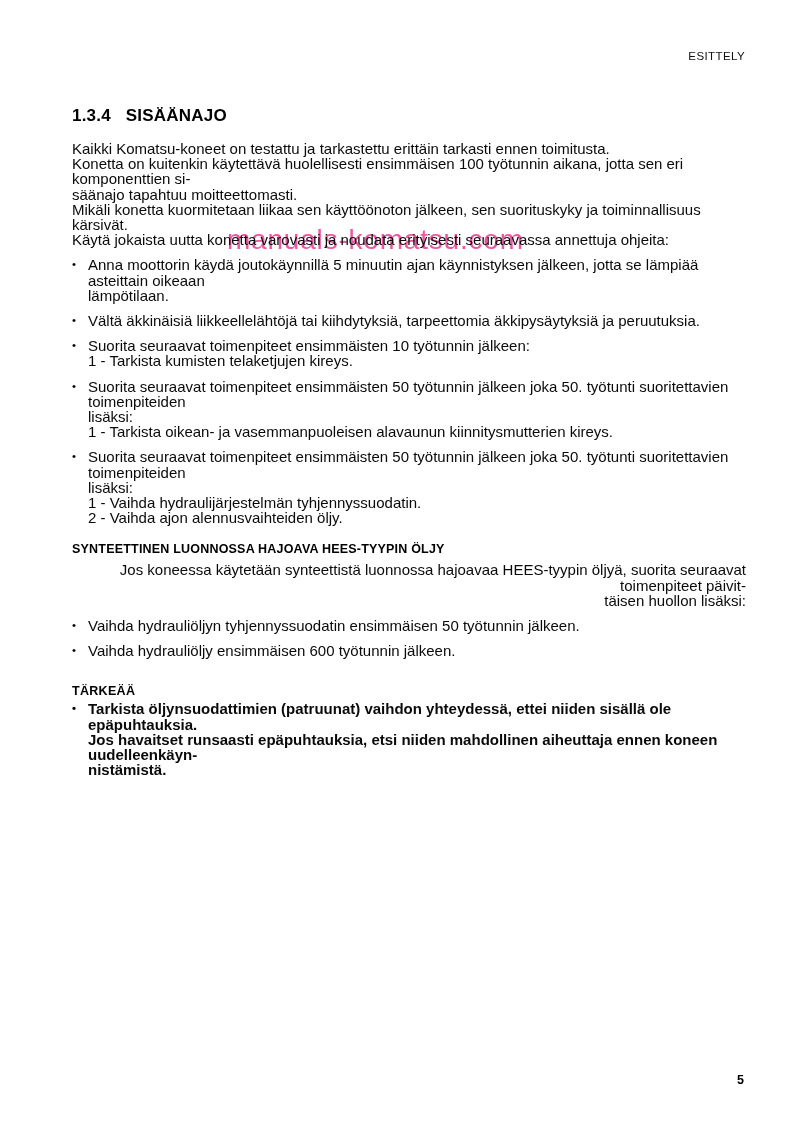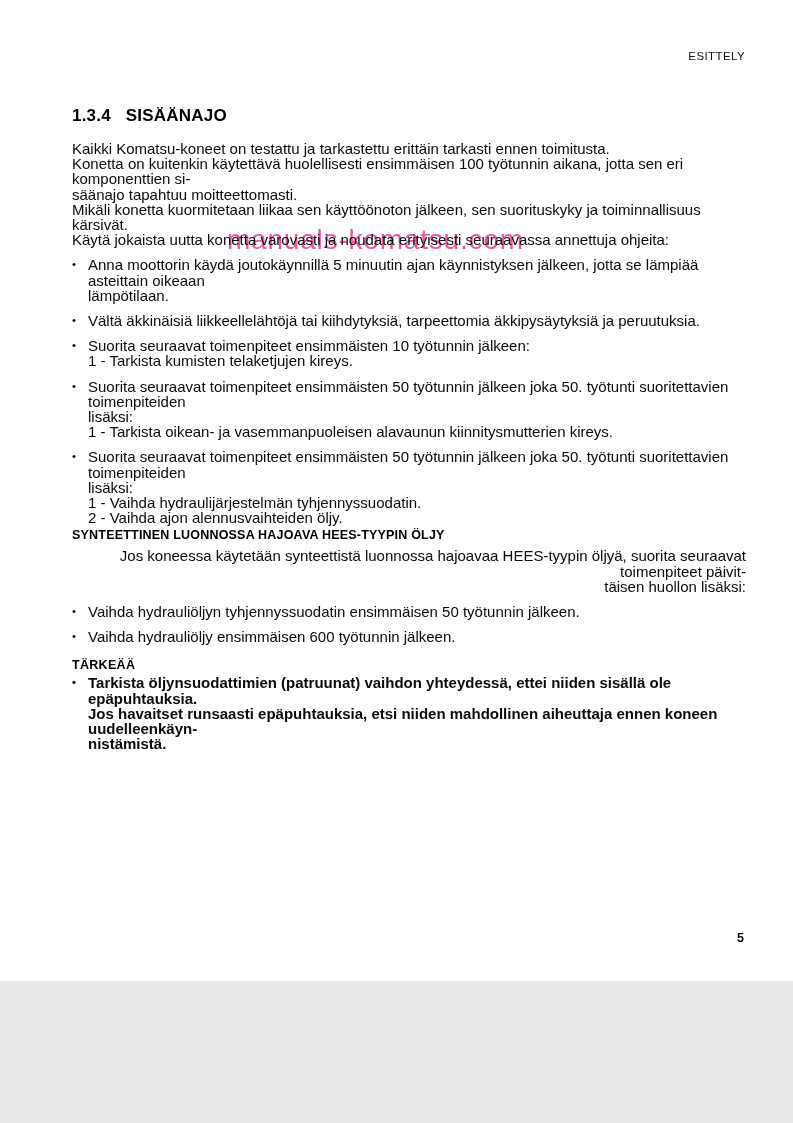--- a/index.html
+++ b/index.html
@@ -1,20 +1,20 @@
 <!DOCTYPE html>
 <html><head>
 <meta charset="utf-8">
 <style>
   * { margin: 0; padding: 0; box-sizing: border-box; }
   html, body { background: #e8e8e8; }
   .page {
     position: relative;
     width: 793px;
-    height: 981px;
+    height: 1123px;
     background: #ffffff;
     font-family: "Liberation Sans", sans-serif;
     color: #000000;
     overflow: hidden;
     margin: 0 auto;
   }
   .running-header {
     position: absolute;
     top: 50px;
     right: 48px;
@@ -50,25 +50,25 @@
     flex: 0 0 16px;
     font-size: 11.5px;
     line-height: 15.2px;
   }
   .bullet-item .marker::before { content: "\2022"; }
   .bullet-item .bullet-text { flex: 1; }
   .sub-heading {
     font-size: 12.5px;
     font-weight: bold;
     letter-spacing: 0.2px;
-    margin-top: 2px;
+    margin-top: 16px;
     padding-top: 1px;
   }
   .hees-para { margin-top: 6px; text-align: right; }
-  .important-block { margin-top: 14px; }
+  .important-block { margin-top: 26px; }
   .important-heading {
     font-size: 12.5px;
     font-weight: bold;
     letter-spacing: 0.3px;
   }
   .bold-bullets .bullet-item { margin-top: 3px; }
   .bold-bullets .bullet-item + .bullet-item { margin-top: 11px; }
   .bold-bullets .bullet-text, .bold-bullets .marker { font-weight: bold; }
   .watermark {
     position: absolute;

